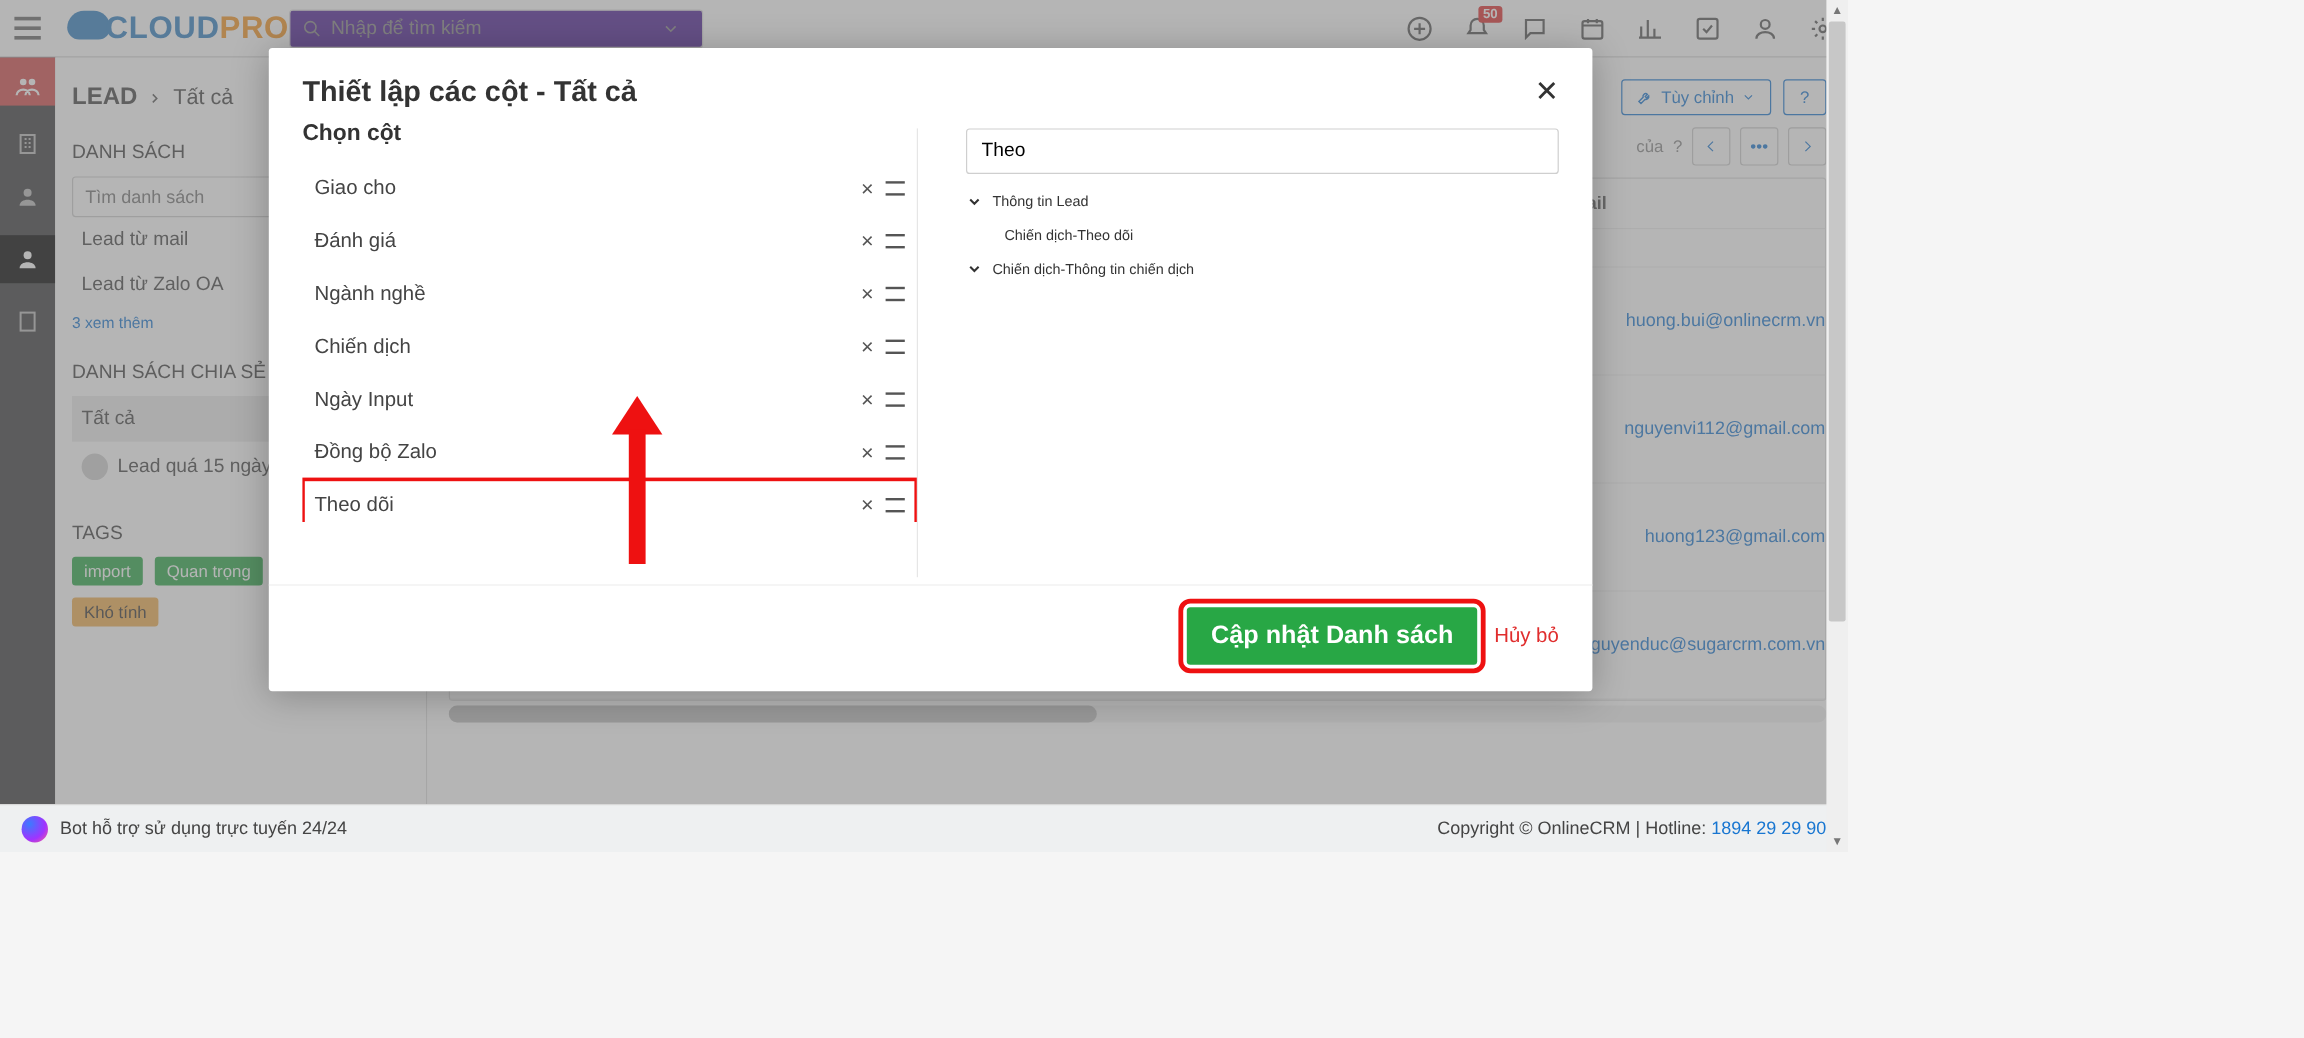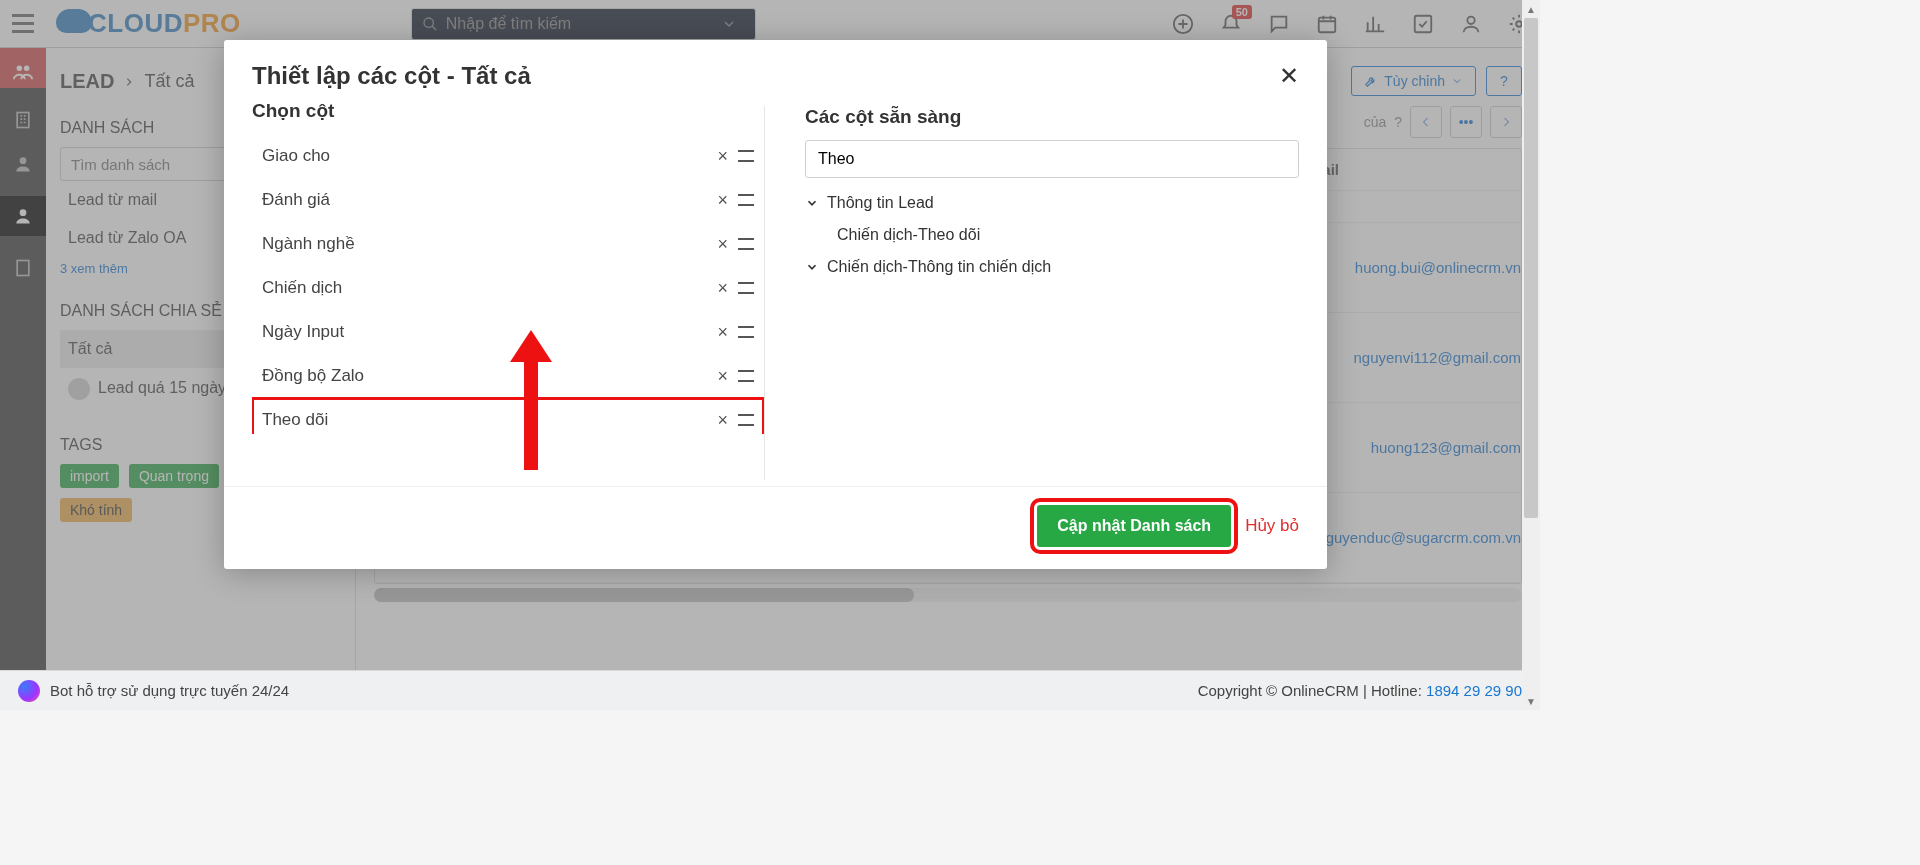--- a/index.html
+++ b/index.html
@@ -7,21 +7,21 @@
   .viewport{width:1540px;height:710px;position:relative;background:#f5f5f5}
 
   
   .topbar{height:48px;background:#fff;border-bottom:1px solid #ccc;display:flex;align-items:center;position:relative}
   .hamburger{width:46px;height:48px;display:flex;flex-direction:column;justify-content:center;align-items:center;gap:5px;cursor:pointer}
   .hamburger span{width:22px;height:3px;background:#666}
   .logo{margin-left:10px;font-size:26px;font-weight:700;letter-spacing:.5px;display:flex;align-items:center}
   .logo .c{color:#2f7fc2}
   .logo .pro{color:#f79420}
   .logo-cloud{width:36px;height:24px;background:#2f7fc2;border-radius:14px 14px 10px 10px;margin-right:-4px;margin-top:-6px}
-  .search{margin-left:170px;width:345px;height:32px;background:#0f172a;border:1px solid #ddd;border-radius:3px;display:flex;align-items:center;padding:0 10px;color:#888}
+  .search{width:345px;height:32px;background:#4c1d95;border:1px solid #ddd;border-radius:3px;display:flex;align-items:center;padding:0 10px;color:#888}
   .search svg{width:16px;height:16px;margin-right:8px;flex:none}
   .search .placeholder{flex:1}
   .search .chev{flex:none}
   .top-icons{position:absolute;right:10px;display:flex;align-items:center;gap:26px;color:#555}
   .top-icons .ic{width:22px;height:22px;position:relative;display:flex;align-items:center;justify-content:center;cursor:pointer}
   .badge{position:absolute;top:-8px;right:-10px;background:#e02d2d;color:#fff;font-size:11px;font-weight:700;border-radius:3px;padding:1px 4px}
 
   
   .leftrail{position:absolute;top:48px;left:0;width:46px;height:calc(100% - 48px - 40px);background:#3a3b3d;display:flex;flex-direction:column;align-items:center;padding-top:12px;gap:20px;color:#d5d5d5}
   .leftrail .r{width:24px;height:24px;display:flex;align-items:center;justify-content:center;cursor:pointer}
@@ -78,25 +78,25 @@
   .m-right{flex:1;padding:0 28px 0 40px;border-left:1px solid #e6e6e6;margin-top:6px}
   .panel-title{font-size:19px;font-weight:600;color:#333;margin-bottom:12px}
   .opts{position:relative;height:300px;overflow:hidden}
   .opt{display:flex;align-items:center;justify-content:space-between;height:44px;font-size:17px;color:#444;padding-left:10px;padding-right:10px}
   .opt .ctrls{display:flex;align-items:center;gap:10px;color:#555}
   .opt .x{font-size:18px}
   .opt .drag{width:16px;height:12px;display:flex;flex-direction:column;justify-content:space-between}
   .opt .drag span{height:2px;background:#555}
   .opt.boxed{outline:3px solid #e11;outline-offset:-2px}
   .ready-input{width:100%;height:38px;border:1px solid #cfcfcf;border-radius:3px;padding:0 12px;font-size:16px;margin-bottom:16px}
-  .grp{display:flex;align-items:center;gap:8px;font-size:16px;color:#333;margin-bottom:14px;cursor:pointer}
+  .grp{display:flex;align-items:center;gap:8px;font-size:12px;color:#333;margin-bottom:14px;cursor:pointer}
   .grp svg{width:14px;height:14px}
   .grp.child{margin-left:32px;cursor:default}
   .m-foot{display:flex;align-items:center;justify-content:flex-end;gap:14px;padding:18px 28px 22px;border-top:1px solid #eee;margin-top:6px}
-  .btn-primary{background:#28a745;color:#fff;font-weight:700;font-size:16px;padding:12px 20px;border-radius:3px;cursor:pointer}
+  .btn-primary{background:#28a745;color:#fff;font-weight:700;font-size:21px;padding:12px 20px;border-radius:3px;cursor:pointer}
   .btn-primary.boxed{outline:4px solid #e11;outline-offset:3px}
   .cancel{color:#e02d2d;font-size:17px;cursor:pointer}
 
   
   .arrow-ann{position:absolute;left:286px;top:290px;width:40px;height:140px;pointer-events:none}
   .arrow-ann .shaft{position:absolute;left:14px;top:28px;width:14px;height:112px;background:#e11}
   .arrow-ann .head{position:absolute;left:0;top:0;width:0;height:0;border-left:21px solid transparent;border-right:21px solid transparent;border-bottom:32px solid #e11}
 
   
   .footer{position:absolute;bottom:0;left:0;right:0;height:40px;background:#eef0f1;border-top:1px solid #d8d8d8;display:flex;align-items:center;padding:0 18px;font-size:15px;color:#444}
@@ -426,21 +426,20 @@
                 <span class="drag">
                   <span></span>
                   <span></span>
                 </span>
               </span>
             </div>
 
         </div>
       </div>
       <div class="m-right">
-        <div class="panel-title">Các cột sẵn sàng</div>
         <input class="ready-input" value="Theo" style="">
         <div class="grp">
           <svg viewBox="0 0 24 24">
               <path d="M6 9l6 6 6-6" fill="none" stroke="#333" stroke-width="3"></path>
             </svg>
           <span>Thông tin Lead</span>
         </div>
         <div class="grp child">
           <span>Chiến dịch-Theo dõi</span>
         </div>

